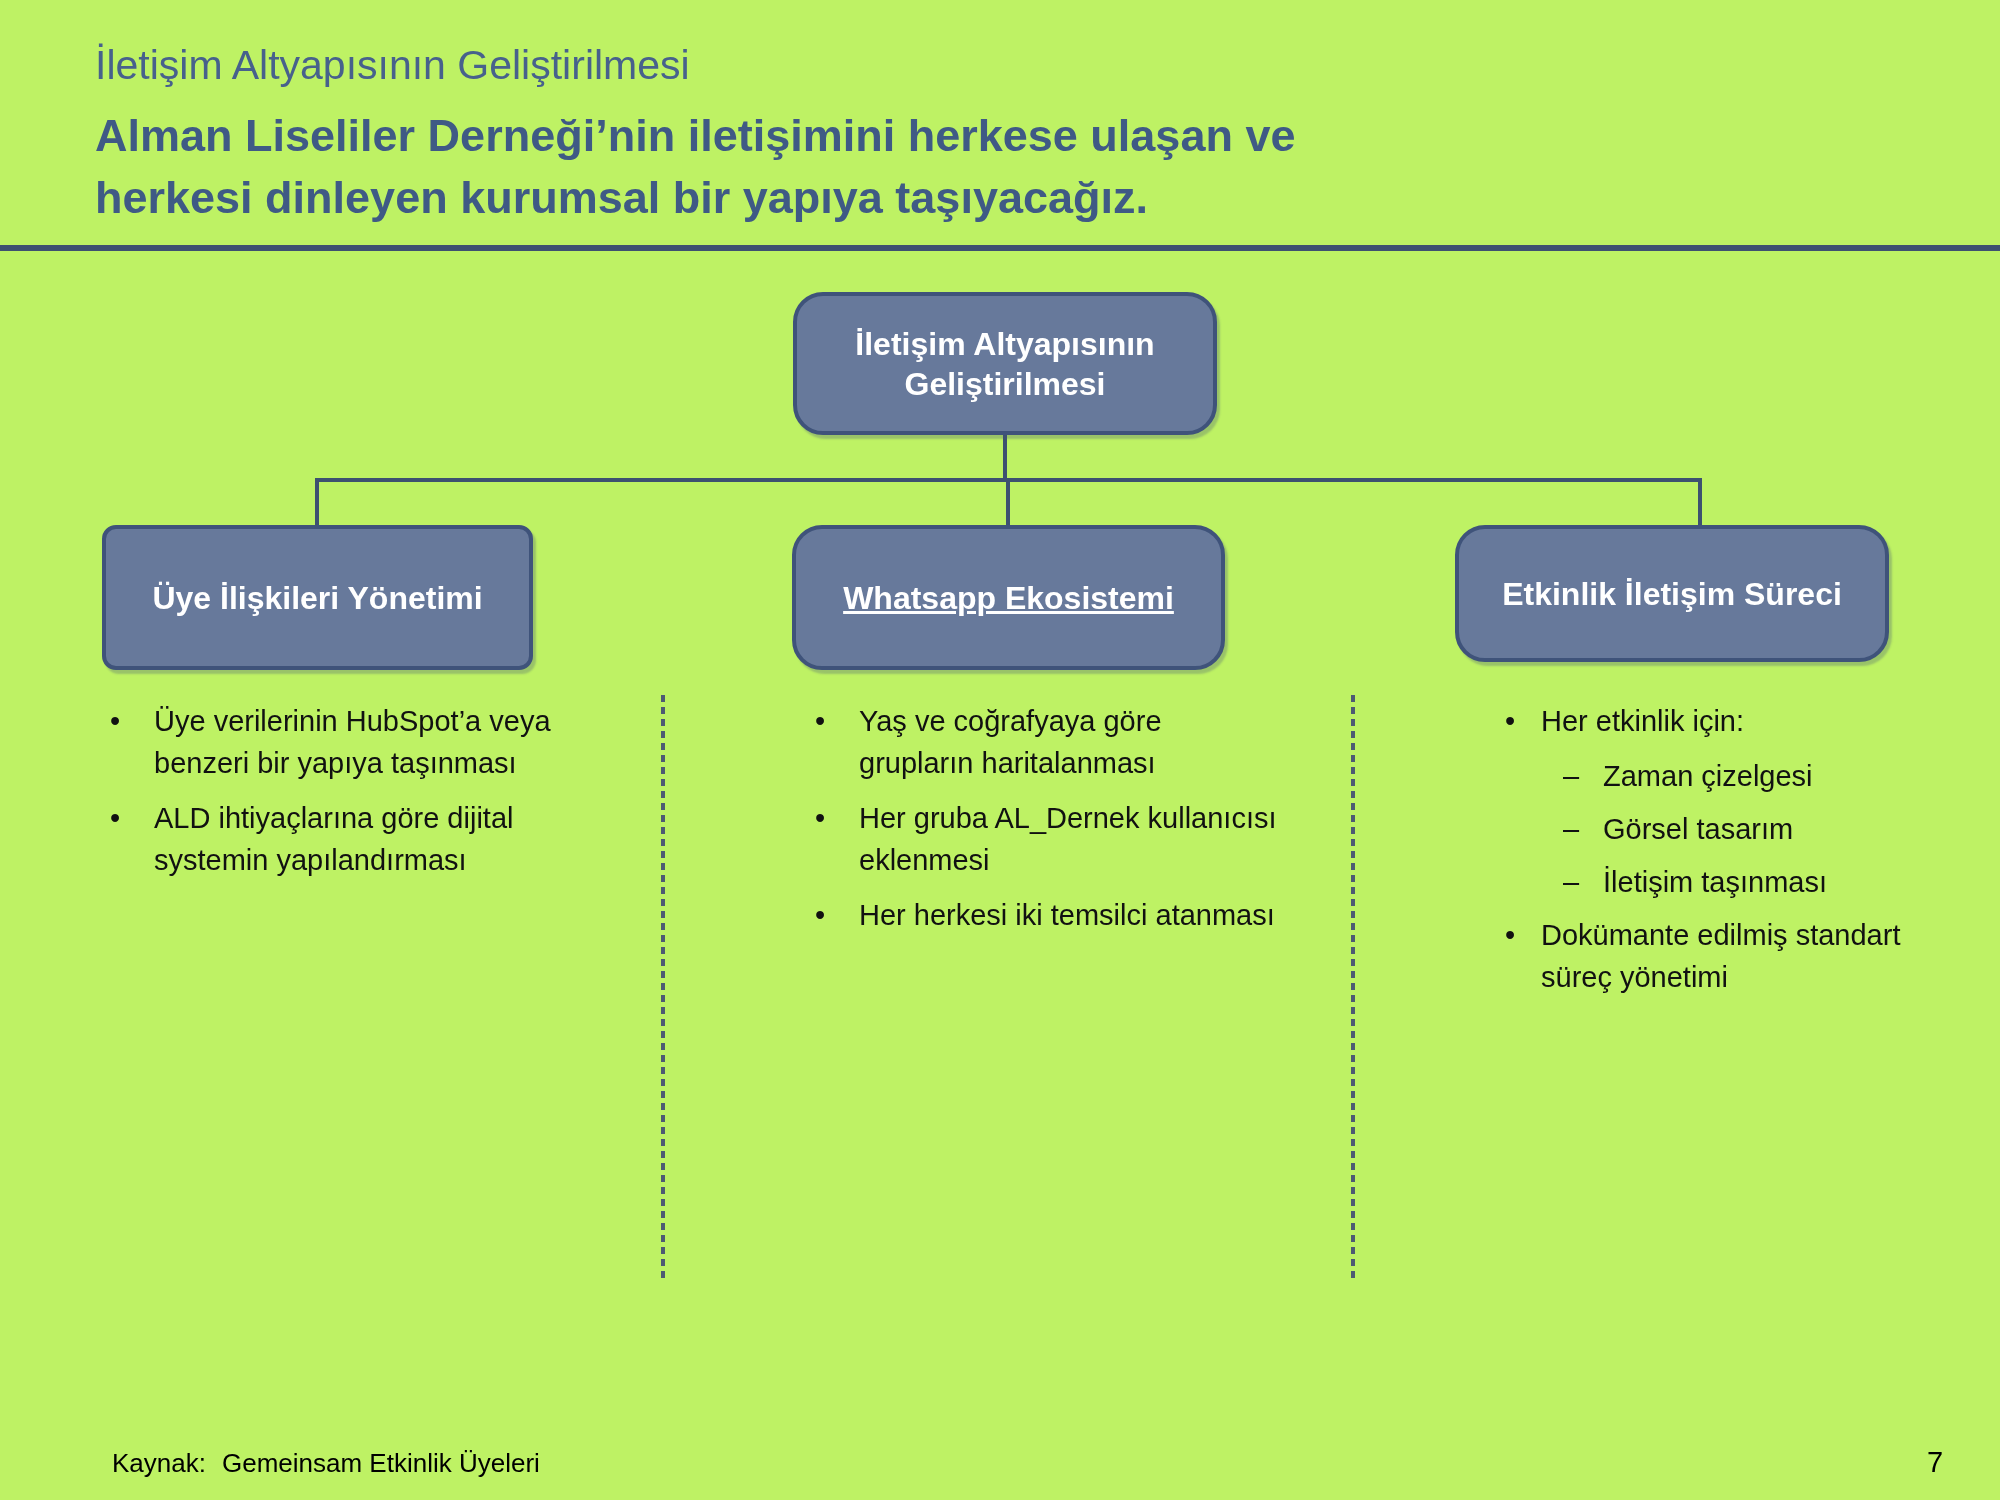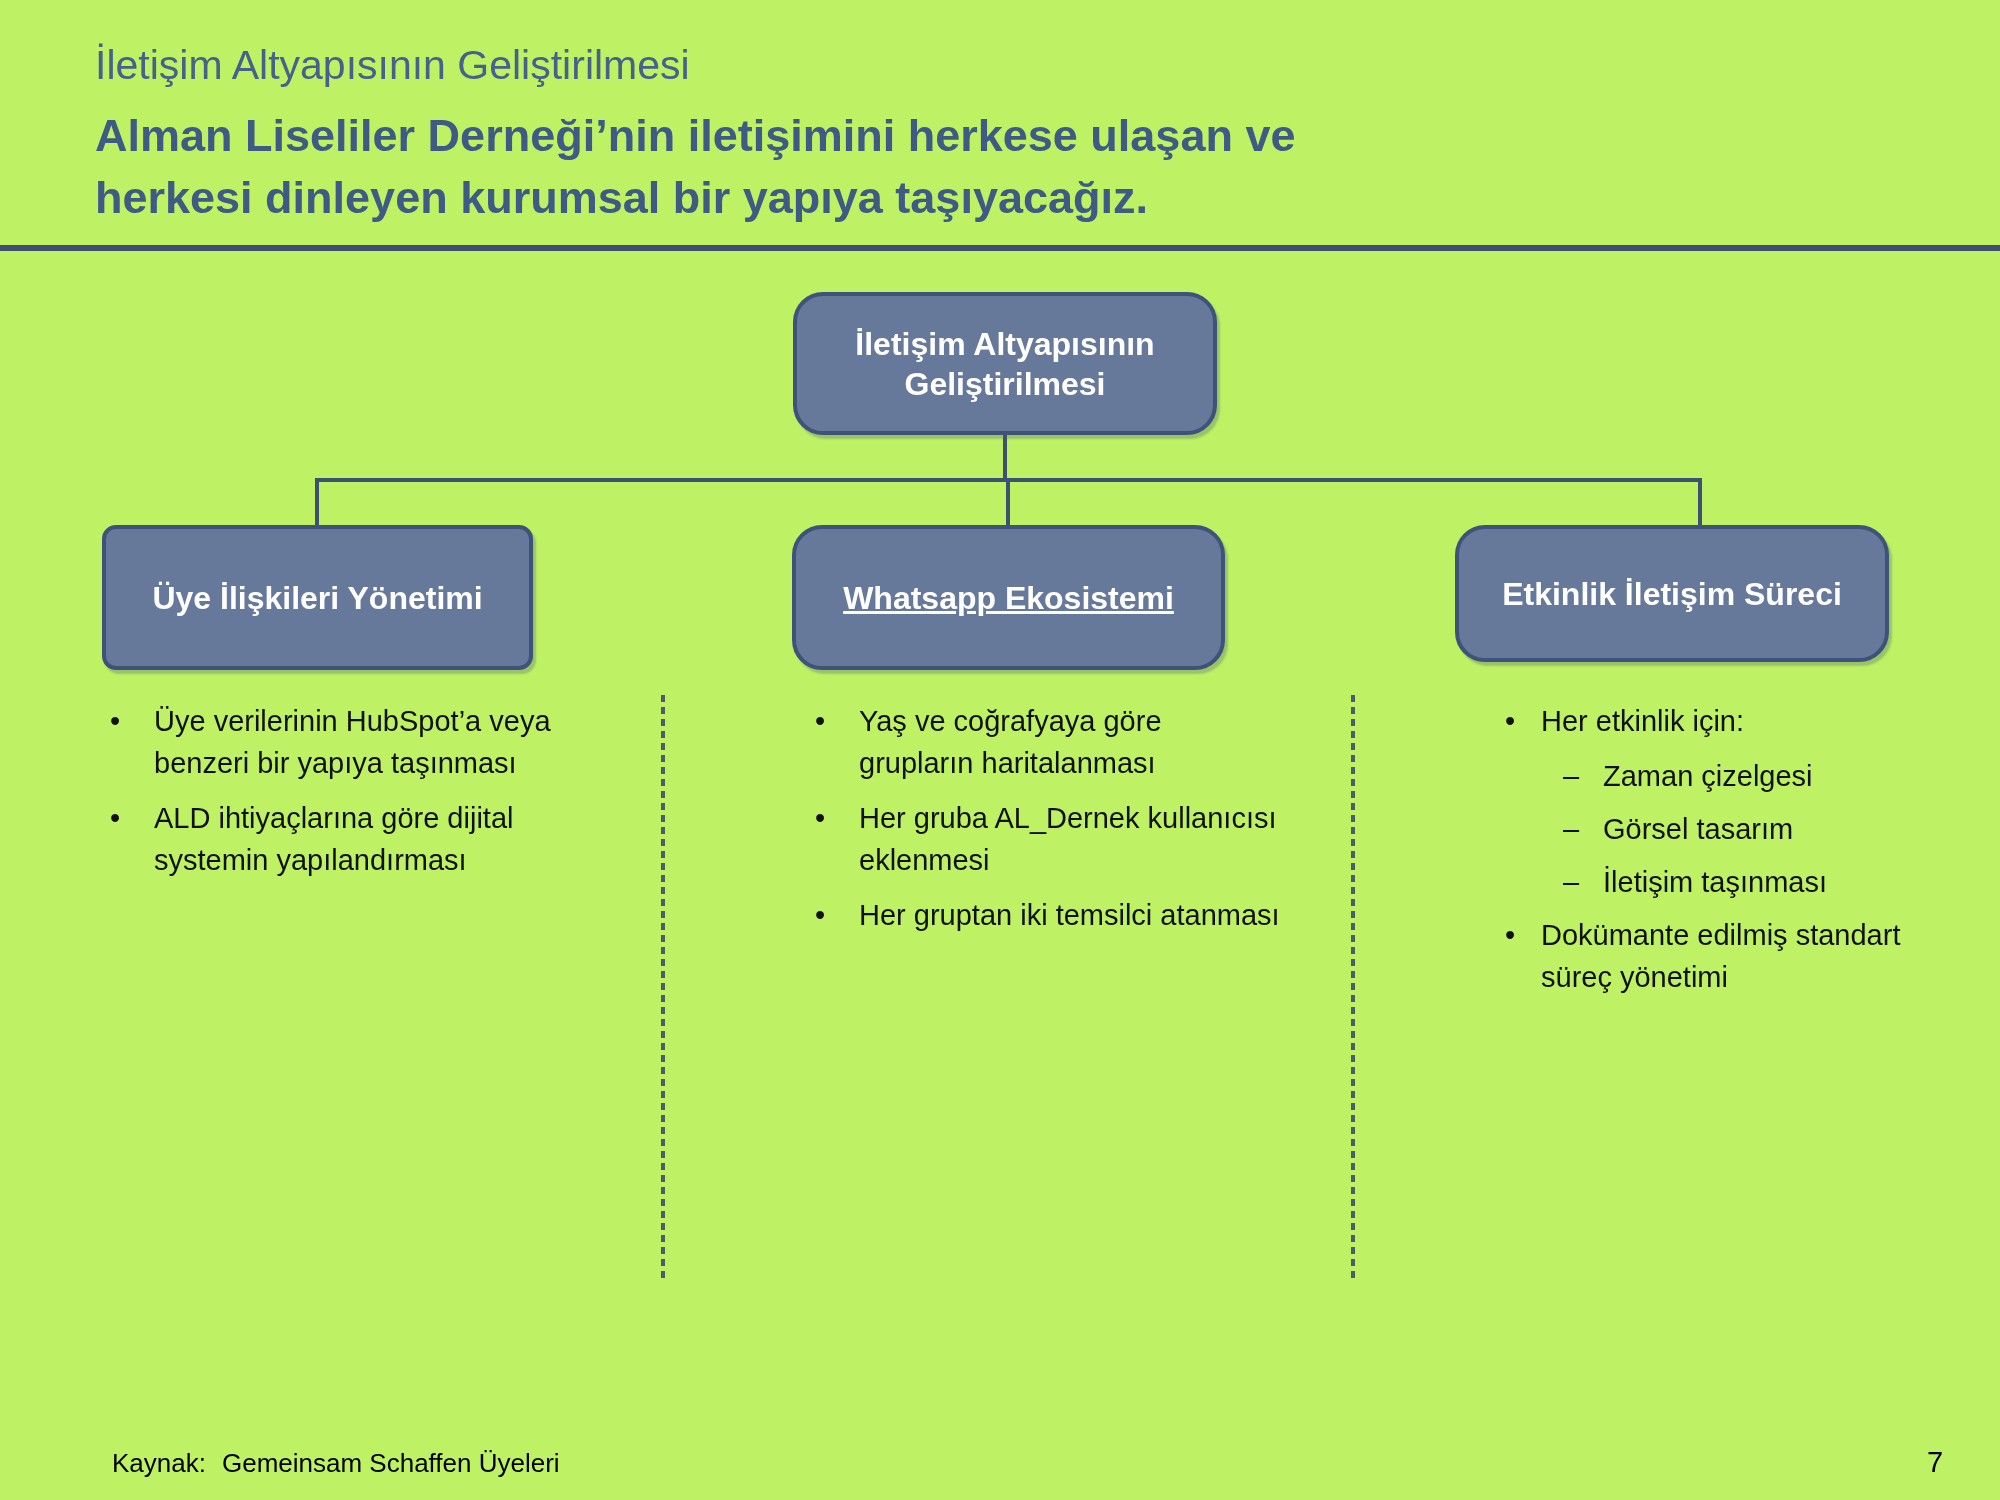--- a/index.html
+++ b/index.html
@@ -117,21 +117,21 @@
     <div class="b-item">
       <span class="b-marker">•</span>
       <span class="b-text">Yaş ve coğrafyaya göre grupların haritalanması</span>
     </div>
     <div class="b-item">
       <span class="b-marker">•</span>
       <span class="b-text">Her gruba AL_Dernek kullanıcısı eklenmesi</span>
     </div>
     <div class="b-item">
       <span class="b-marker">•</span>
-      <span class="b-text">Her gruptan iki temsilci atanması</span>
+      <span class="b-text">Her herkesi iki temsilci atanması</span>
     </div>
   </div>
 
   <div class="col col-3">
     <div class="b-item">
       <span class="b-marker">•</span>
       <span class="b-text">Her etkinlik için:</span>
     </div>
     <div class="sub-item">
       <span class="sub-marker">–</span>
@@ -145,17 +145,17 @@
       <span class="sub-marker">–</span>
       <span class="b-text">İletişim taşınması</span>
     </div>
     <div class="b-item">
       <span class="b-marker">•</span>
       <span class="b-text">Dokümante edilmiş standart süreç yönetimi</span>
     </div>
   </div>
 
   <div class="source">
-    <span class="src-label">Kaynak:</span><span class="src-text">Gemeinsam Schaffen Üyeleri</span>
+    <span class="src-label">Kaynak:</span><span class="src-text">Gemeinsam Etkinlik Üyeleri</span>
   </div>
   <div class="pagenum">7</div>
 
 </div>
 
 </body></html>

